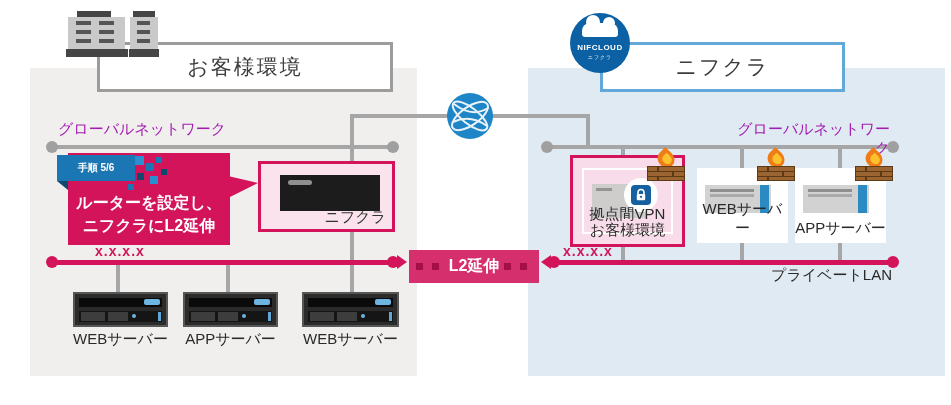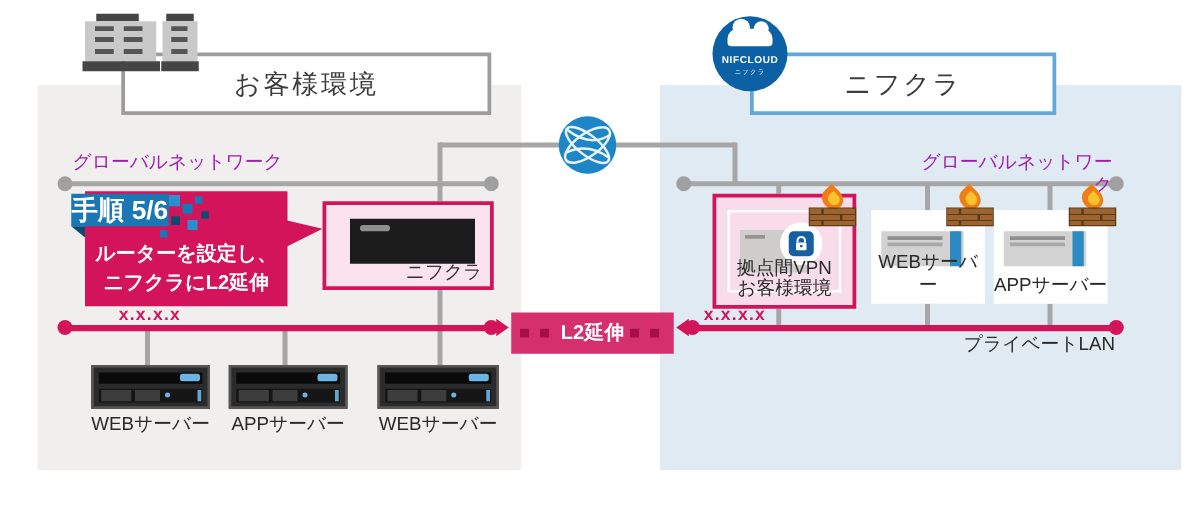--- a/index.html
+++ b/index.html
@@ -39,21 +39,21 @@
 
   
   #globe { position: absolute; left: 446px; top: 92px; width: 48px; height: 48px; z-index: 3; }
 
   
   #callout { position: absolute; left: 68px; top: 153px; width: 162px; height: 92px; background: #d4145a; z-index: 5; }
   #callout .line { position: absolute; width: 100%; text-align: center; color: #fff; font-weight: bold; font-size: 16px; }
   #callout .l1 { top: 40px; }
   #callout .l2 { top: 63px; }
   #callout-pointer { position: absolute; left: 228px; top: 176px; width: 0; height: 0; border-left: 30px solid #d4145a; border-top: 7px solid transparent; border-bottom: 15px solid transparent; z-index: 5; }
-  #step-badge { position: absolute; left: 57px; top: 155px; width: 78px; height: 26px; background: #1b76b4; color: #fff; font-size: 21px; font-weight: bold; display: flex; align-items: center; justify-content: center; z-index: 6; }
+  #step-badge { position: absolute; left: 57px; top: 155px; width: 78px; height: 26px; background: #1b76b4; color: #fff; font-size: 10px; font-weight: bold; display: flex; align-items: center; justify-content: center; z-index: 6; }
   #step-fold { position: absolute; left: 57px; top: 181px; width: 0; height: 0; border-top: 9px solid #0d4a70; border-left: 11px solid transparent; z-index: 6; }
   .pix { position: absolute; z-index: 6; }
 
   
   #router-box { position: absolute; left: 258px; top: 161px; width: 137px; height: 71px; background: #fae3ed; border: 3px solid #d4145a; z-index: 4; }
   #router-device { position: absolute; left: 19px; top: 11px; width: 100px; height: 36px; background: #1c1c1c; }
   #router-device .dash { position: absolute; left: 8px; top: 5px; width: 24px; height: 5px; background: #8f8f8f; border-radius: 3px; }
   #router-label { position: absolute; right: 6px; bottom: 2px; font-size: 15px; color: #333; }
 
   

